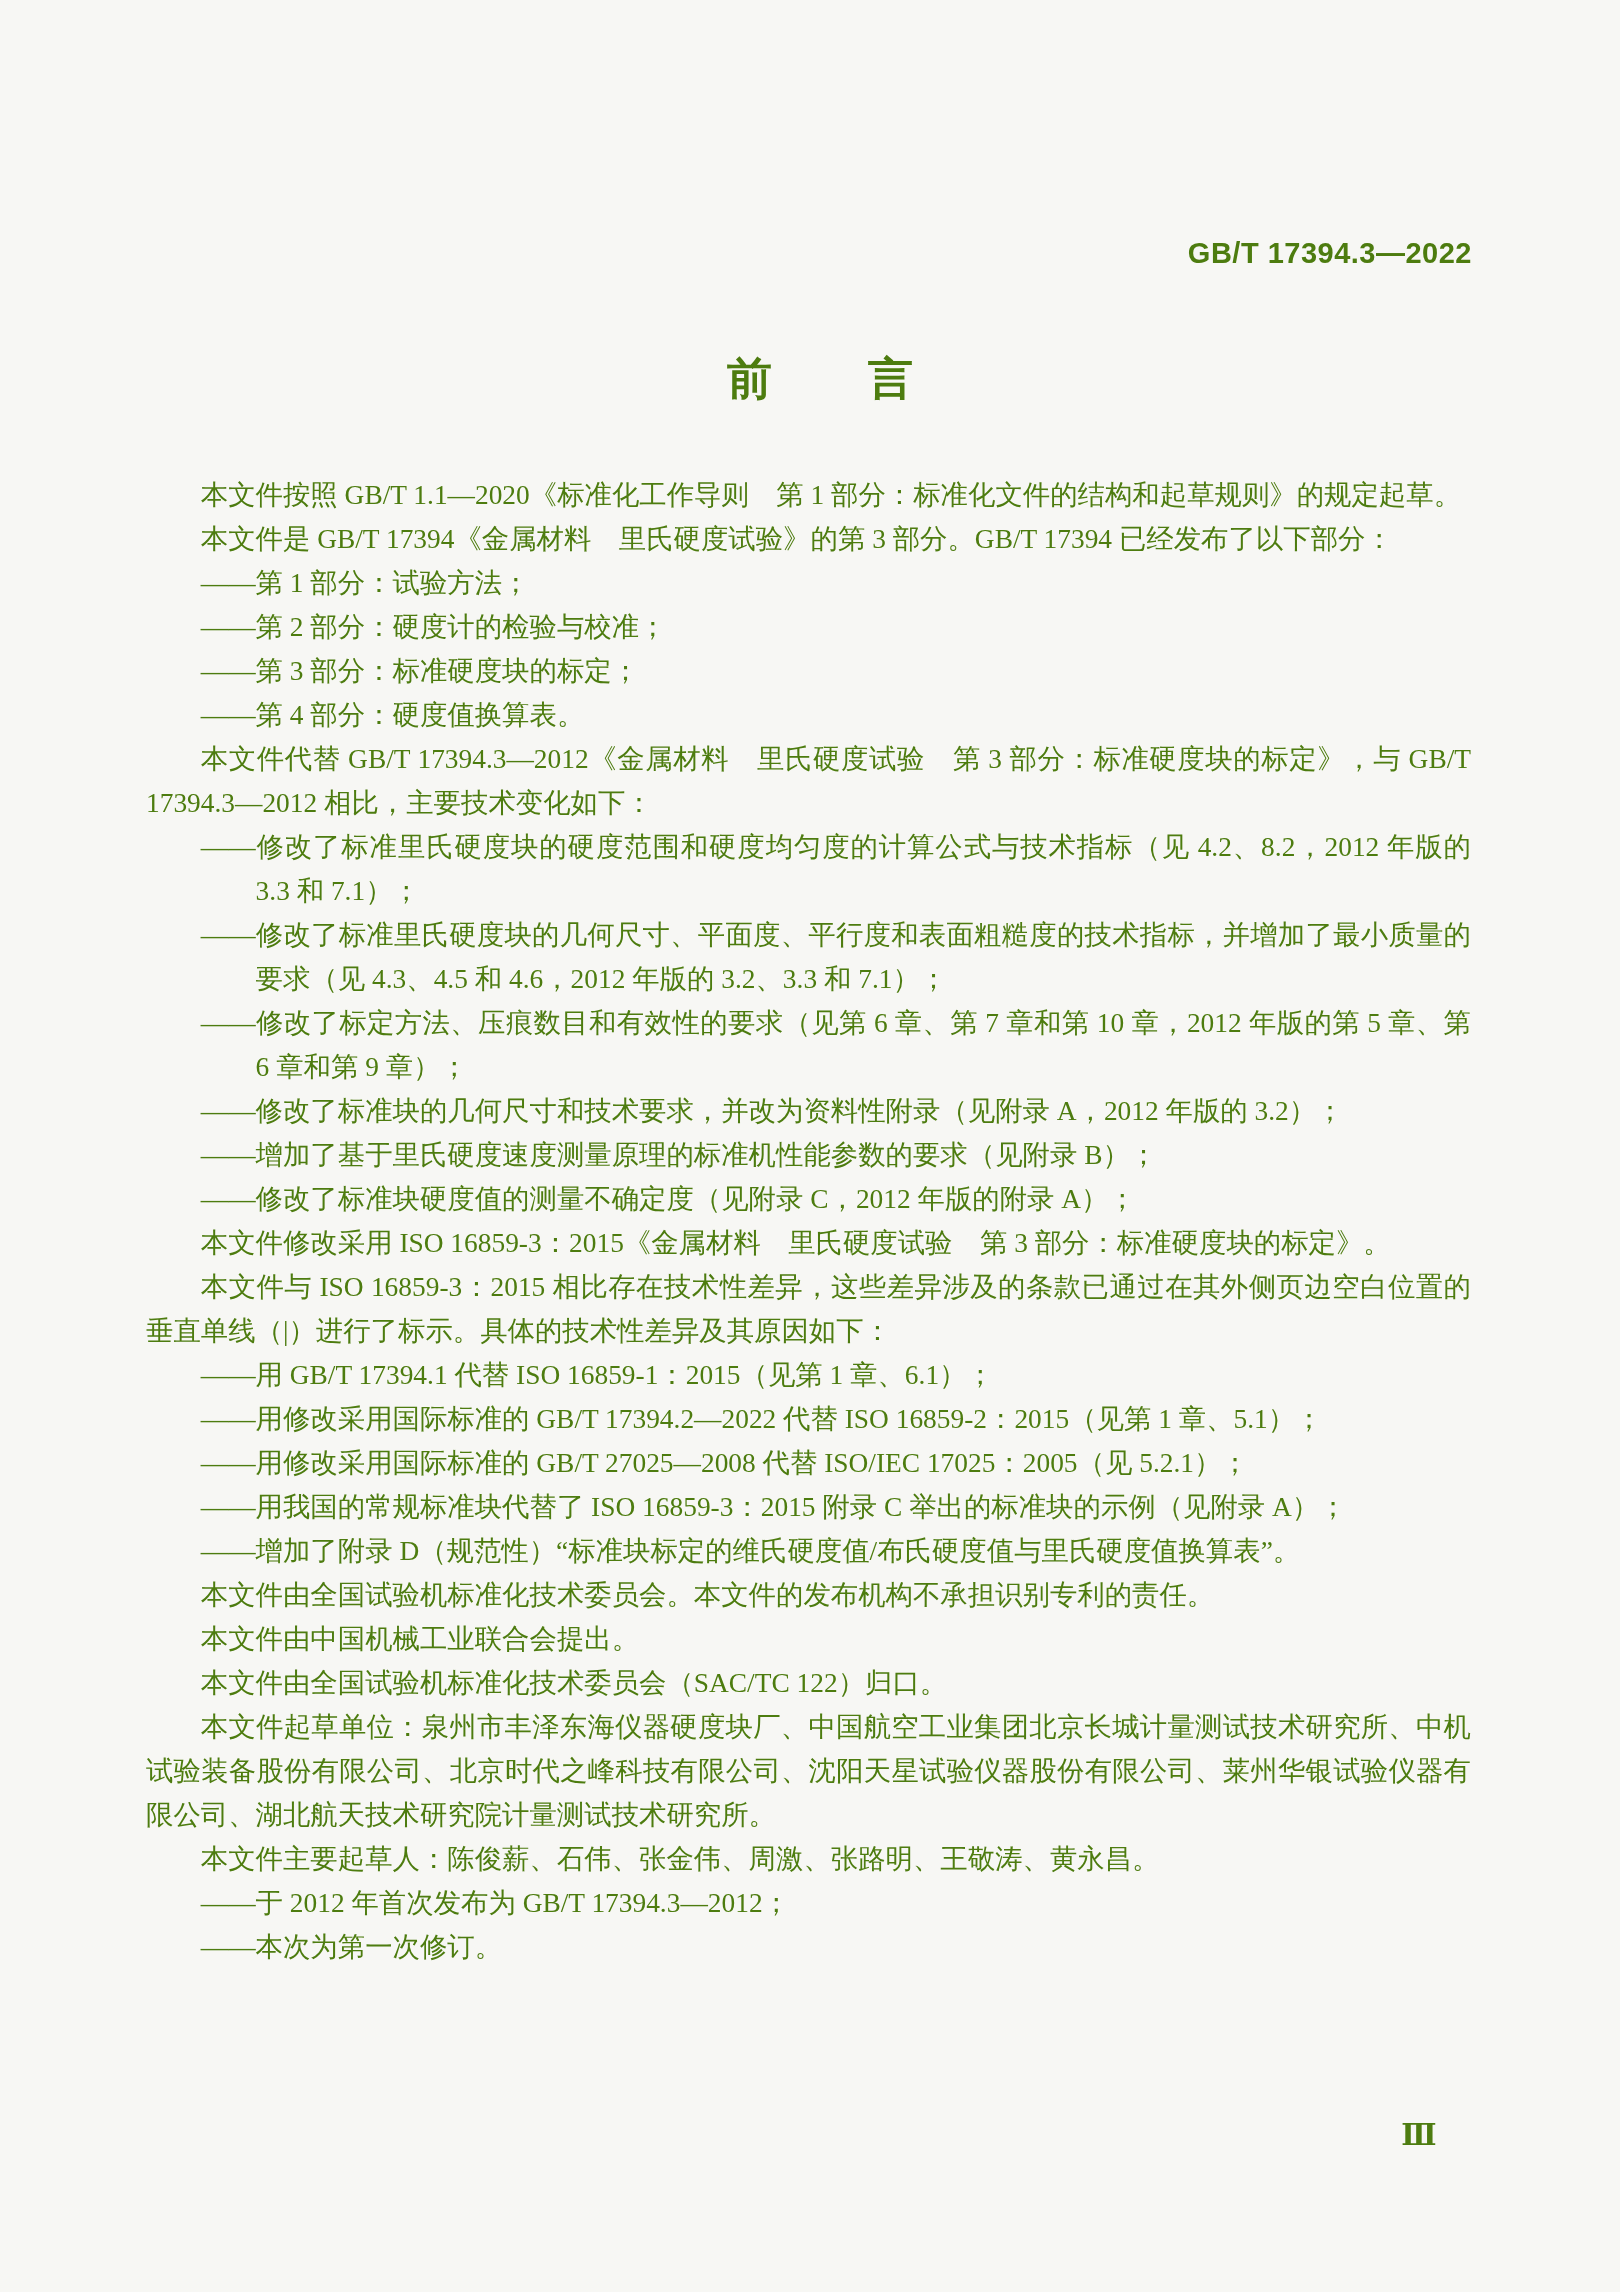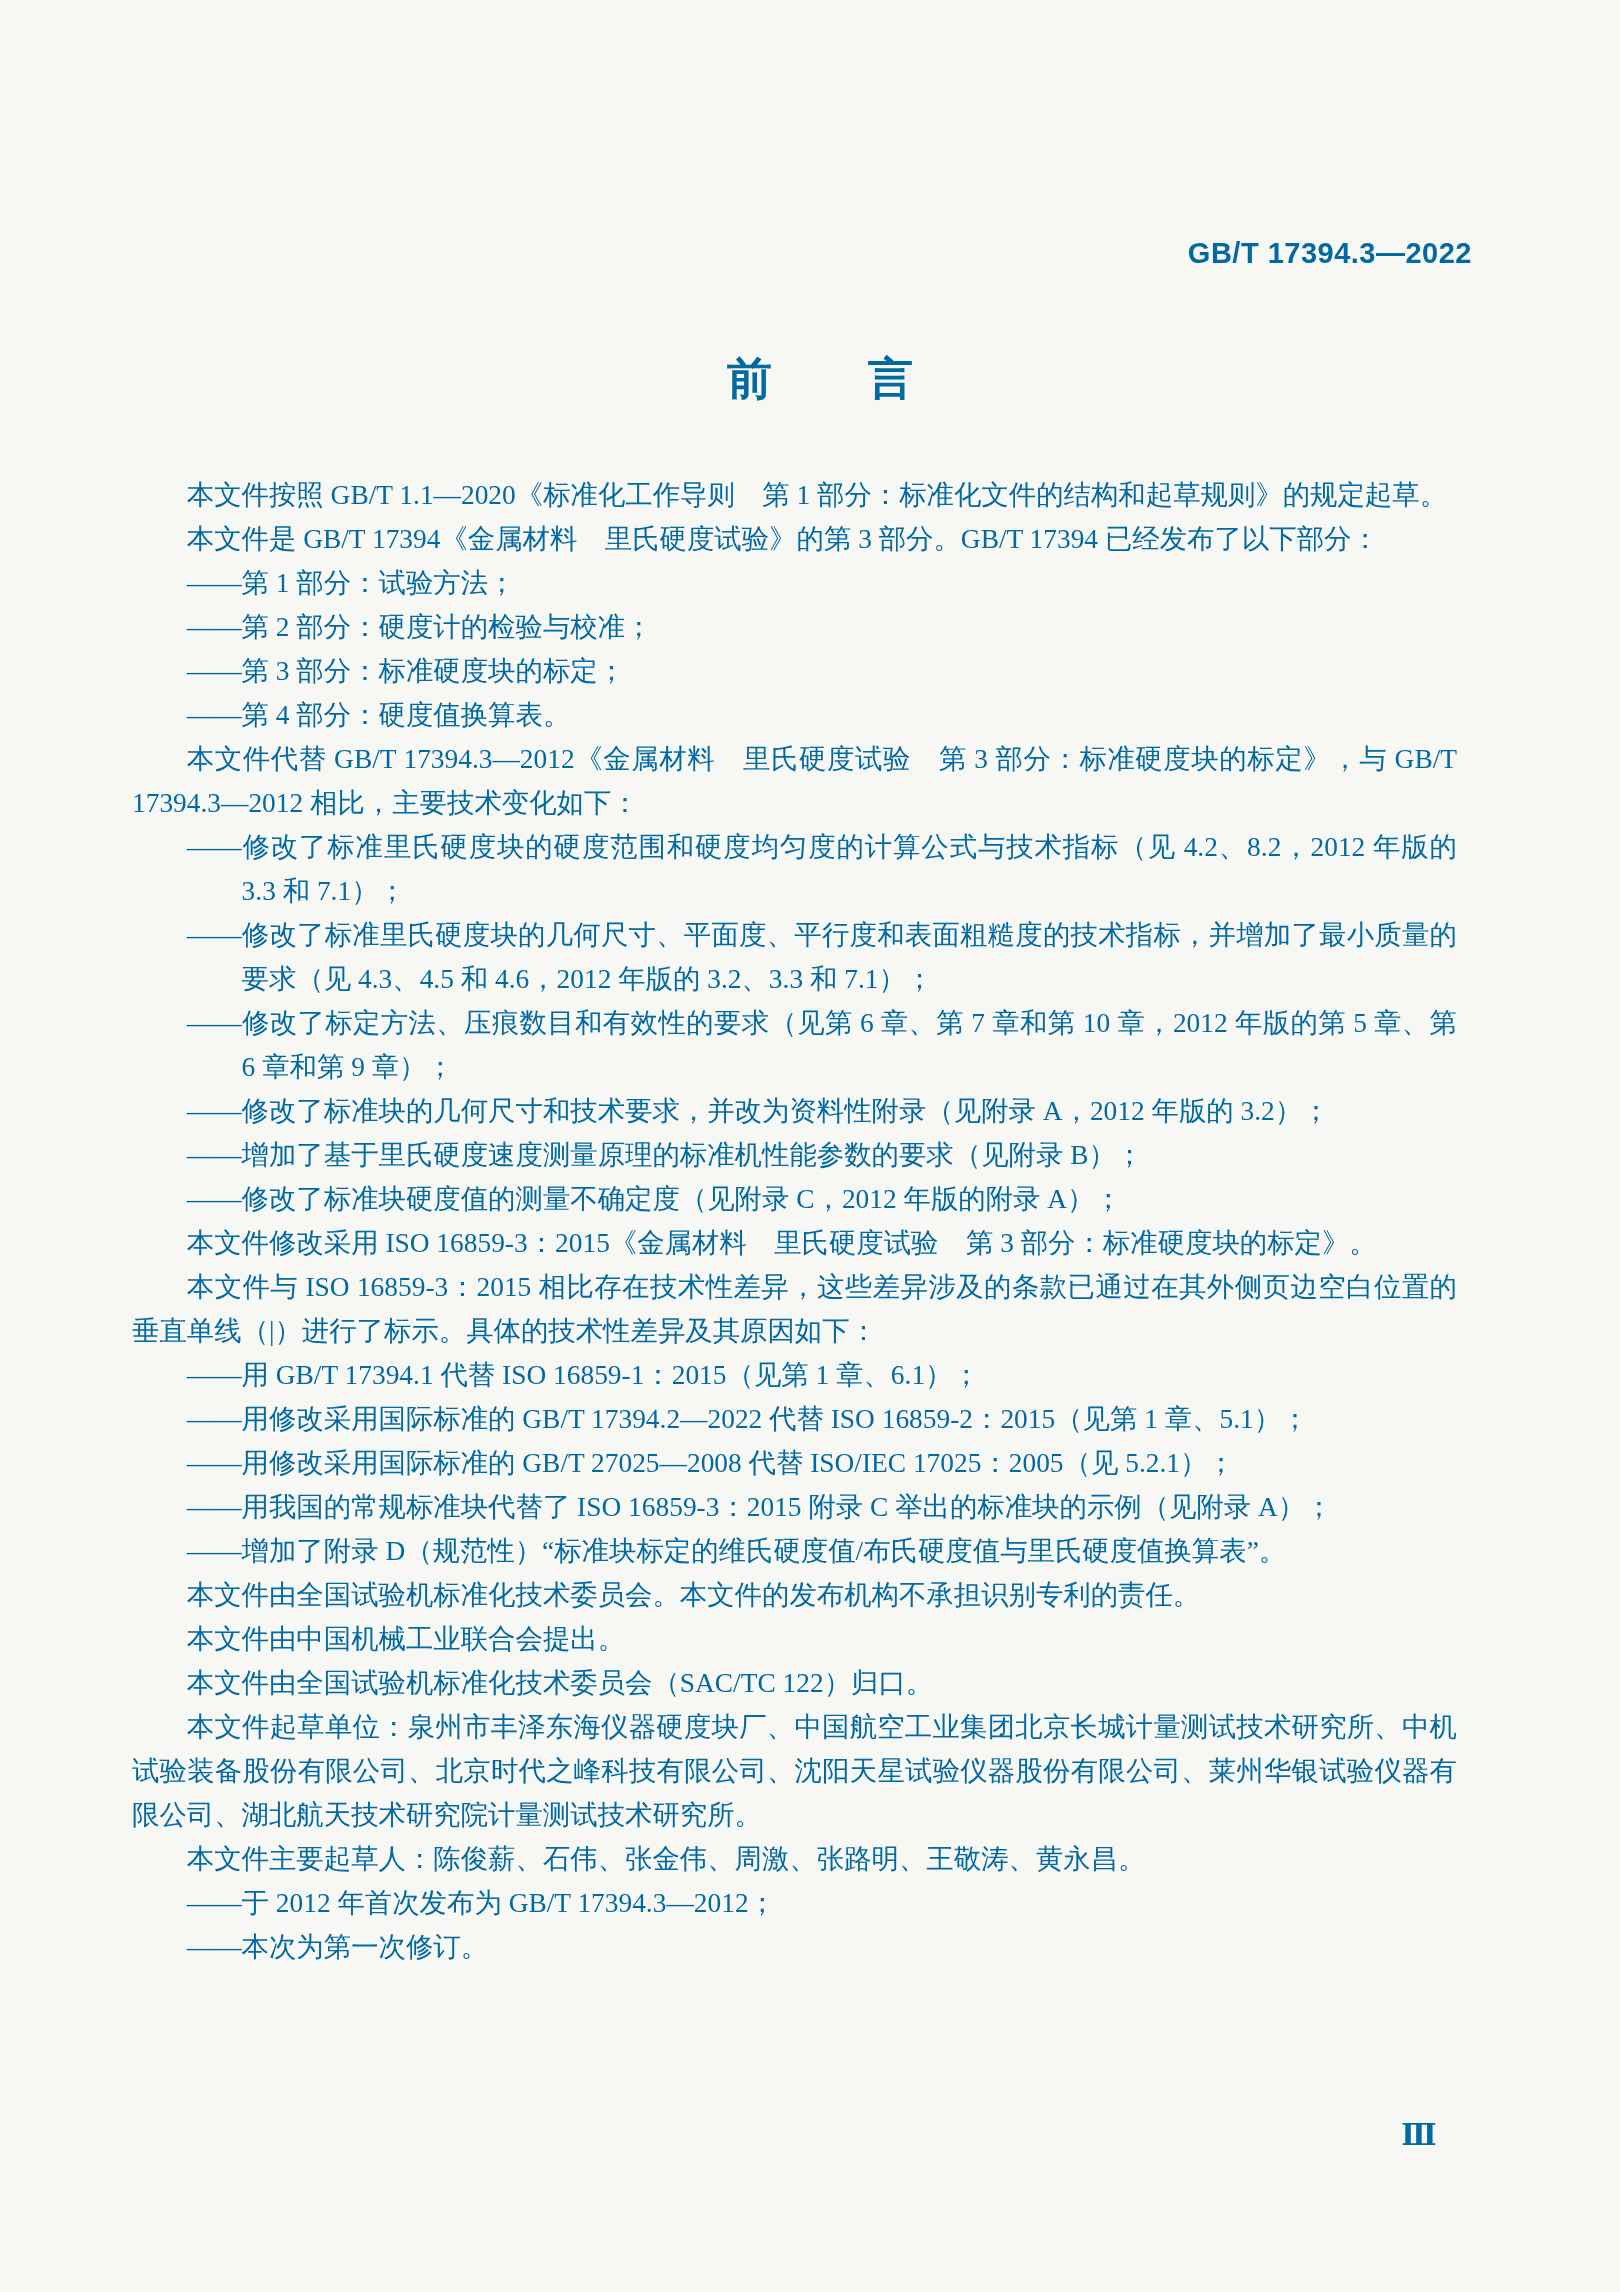--- a/index.html
+++ b/index.html
@@ -5,21 +5,21 @@
   html, body {
     margin: 0;
     padding: 0;
     background: #e9e9e7;
   }
   .page {
     position: relative;
     width: 1620px;
     height: 2293px;
     background: #f7f7f4;
-    color: #0369a1;
+    color: #4d7c0f;
     font-family: "Liberation Serif", "DejaVu Serif", serif;
     overflow: hidden;
   }
   .doc-code {
     position: absolute;
     top: 237px;
     left: 1127px;
     width: 345px;
     text-align: right;
     font-family: "Liberation Sans", "DejaVu Sans", sans-serif;
@@ -36,21 +36,21 @@
     text-align: center;
     font-family: "Liberation Sans", "DejaVu Sans", sans-serif;
     font-weight: bold;
     font-size: 45px;
     letter-spacing: 2px;
     white-space: pre;
   }
   .body-text {
     position: absolute;
     top: 473px;
-    left: 132px;
+    left: 146px;
     width: 1325px;
     font-size: 27.4px;
     line-height: 44px;
     text-align: justify;
   }
   .body-text p {
     margin: 0;
     padding: 0;
   }
   .body-text p.indent {

